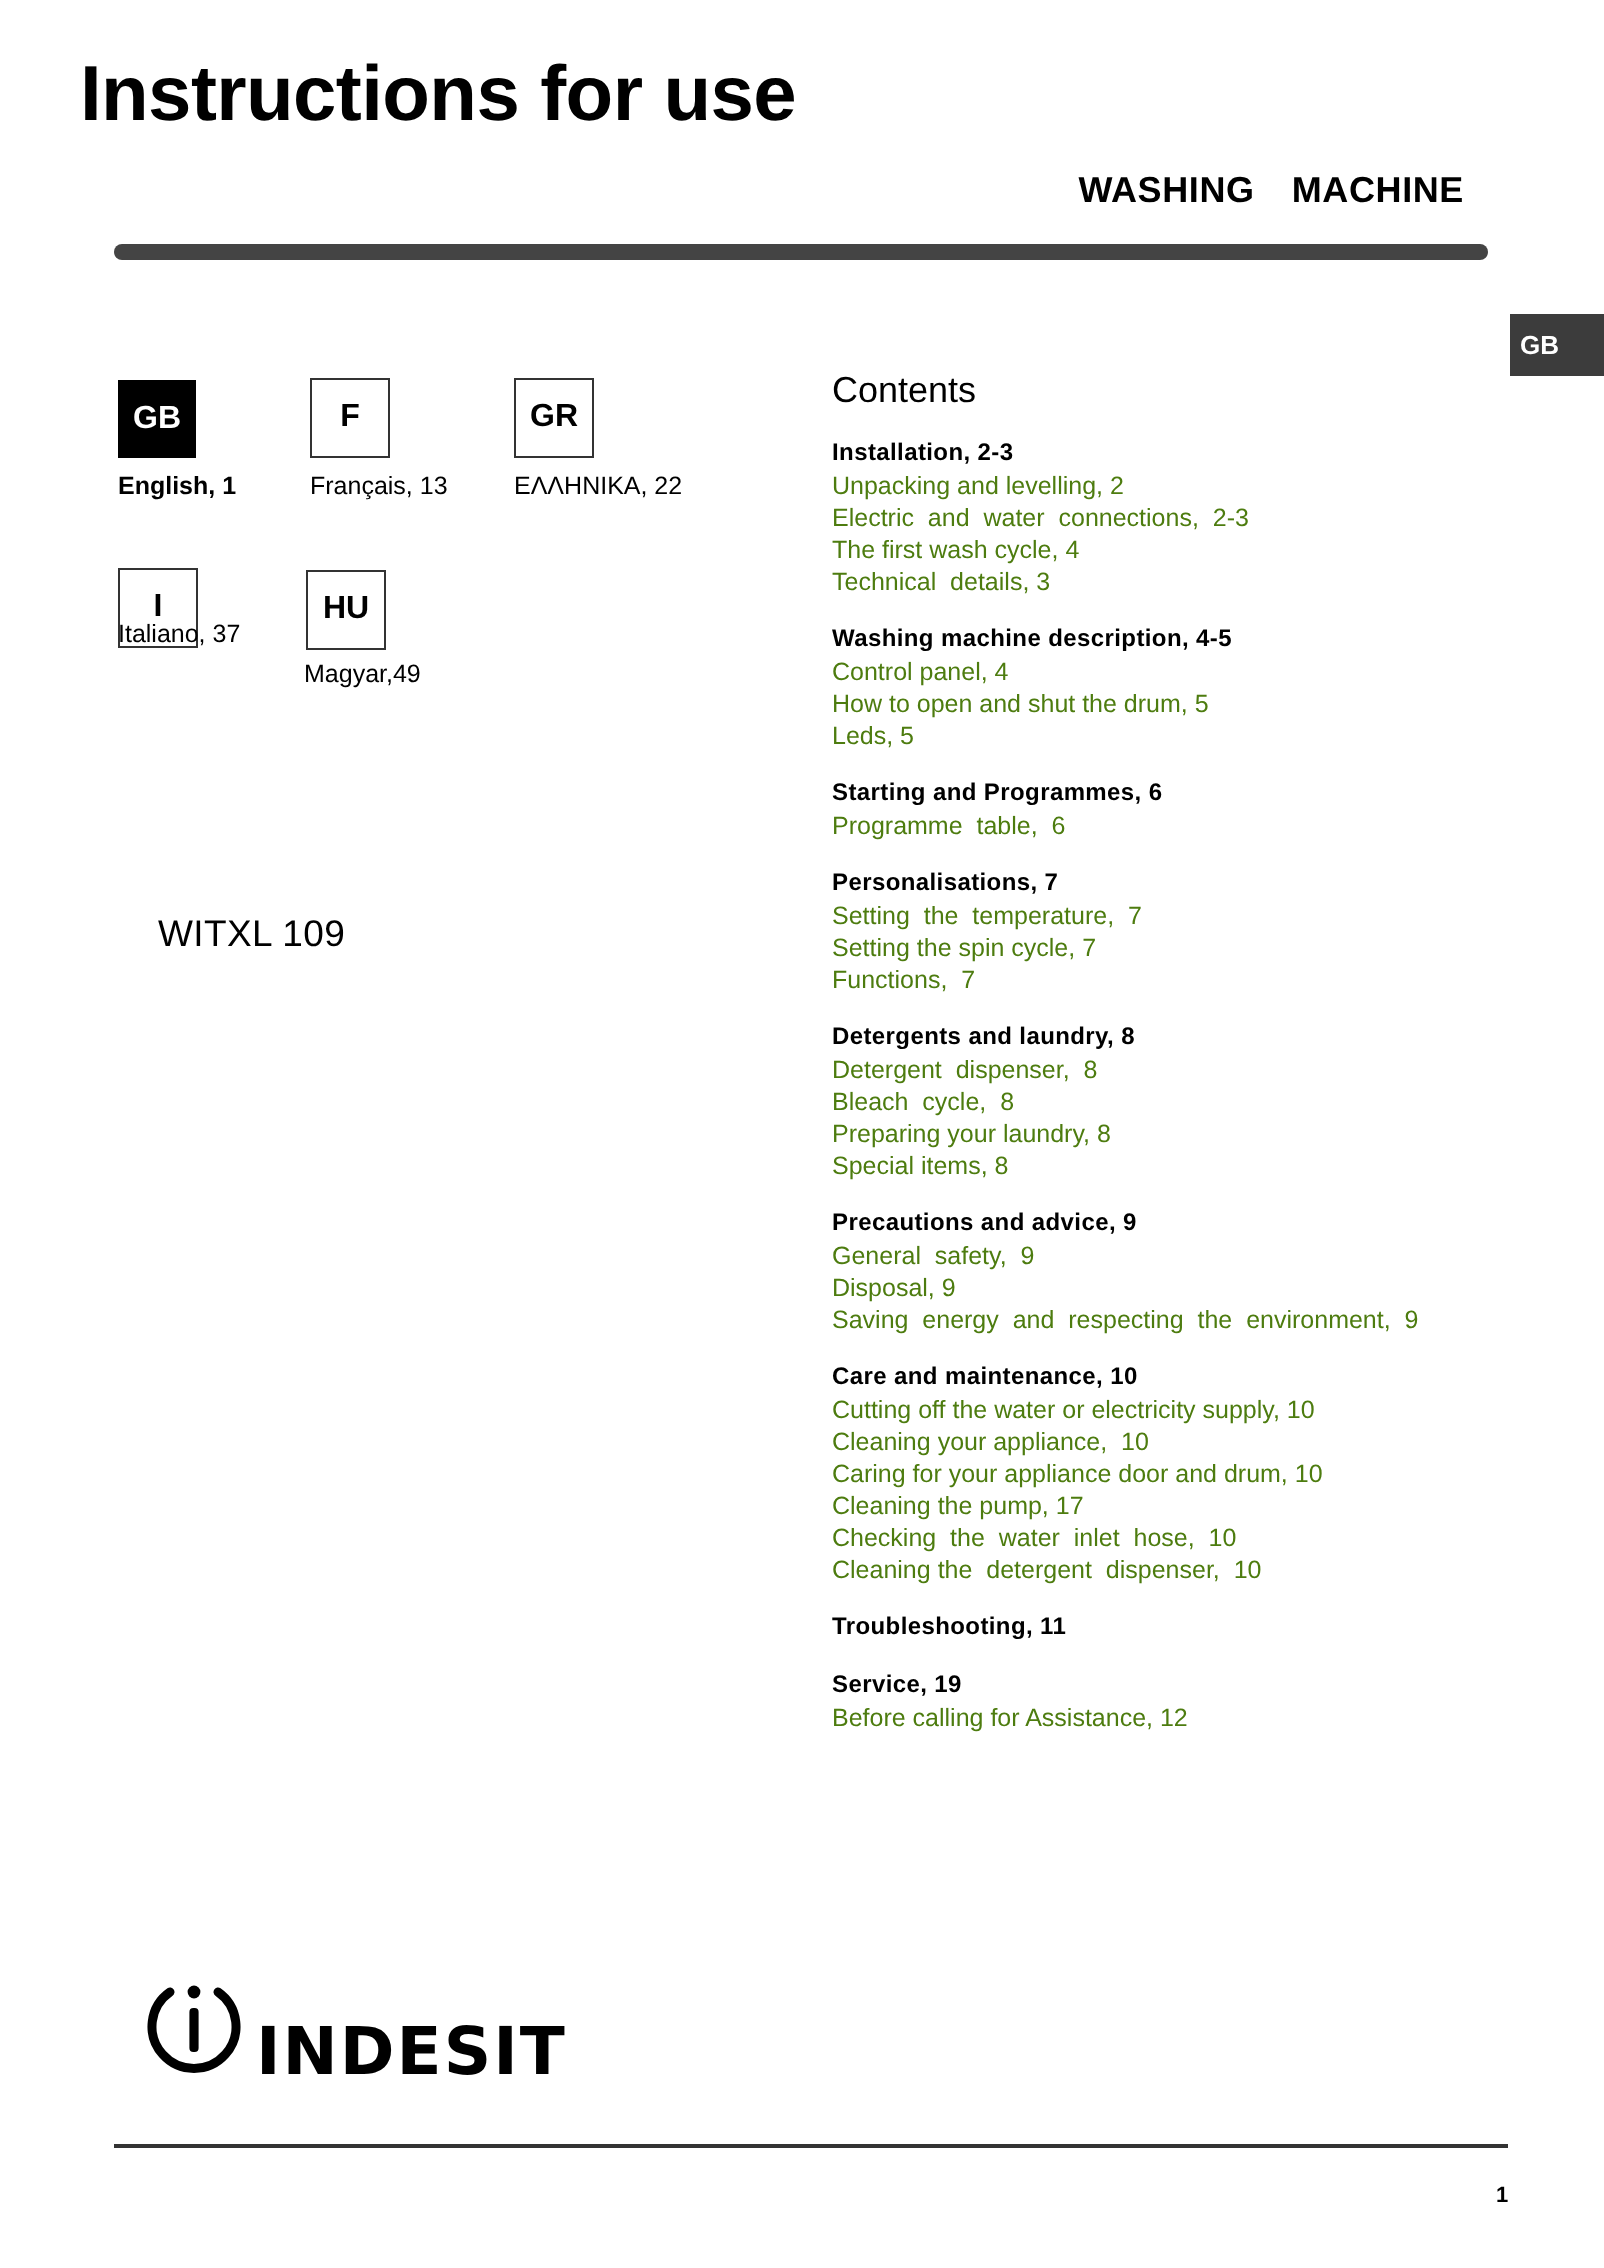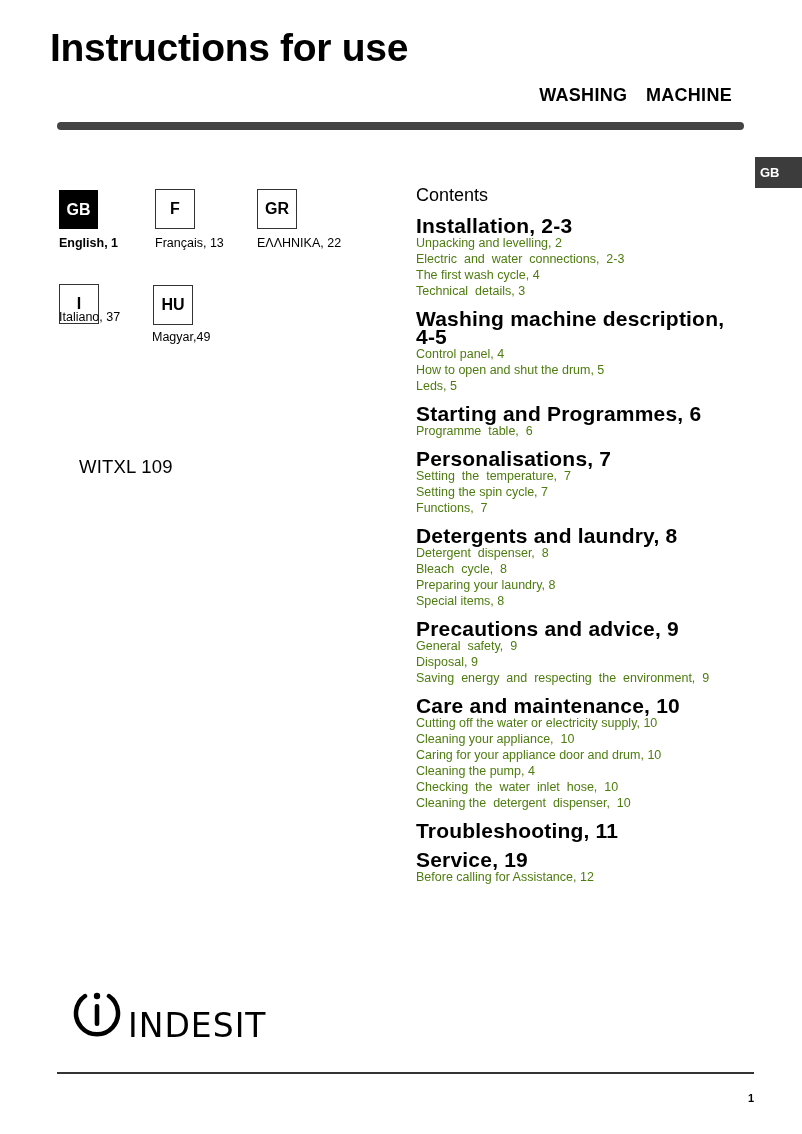--- a/index.html
+++ b/index.html
@@ -1,20 +1,20 @@
 <!DOCTYPE html>
 <html><head>
   <meta charset="utf-8">
   <style>
     * { margin: 0; padding: 0; box-sizing: border-box; }
     html, body { width: 802px; height: 1134px; background: #ffffff; overflow: hidden; }
     body { position: relative; font-family: "Liberation Sans", sans-serif; color: #000; }
 
     .title {
-      position: absolute; left: 50px; top: 26px;
+      position: absolute; left: 40px; top: 26px;
       font-size: 39px; font-weight: bold; letter-spacing: -0.3px;
       line-height: 44px;
     }
     .subtitle {
       position: absolute; right: 70px; top: 85px;
       font-size: 18px; font-weight: bold; letter-spacing: 0.3px; word-spacing: 4px;
     }
     .top-bar {
       position: absolute; left: 57px; top: 122px; width: 687px; height: 8px;
       background: #444444; border-radius: 4px;
@@ -35,28 +35,28 @@
     .lang-label.active { font-weight: bold; }
 
     .model {
       position: absolute; left: 79px; top: 456px;
       font-size: 18.5px; font-weight: normal; letter-spacing: 0.2px;
     }
 
     .contents { position: absolute; left: 416px; top: 184px; width: 330px; }
     .contents-title { font-size: 18px; font-weight: normal; line-height: 22px; margin-bottom: 11px; }
     .toc-section { margin-bottom: 11px; }
-    .toc-heading { font-size: 21px; font-weight: bold; line-height: 18px; letter-spacing: 0.2px; cursor: pointer; }
+    .toc-heading { font-size: 12px; font-weight: bold; line-height: 18px; letter-spacing: 0.2px; cursor: pointer; }
     .toc-item { font-size: 12.5px; line-height: 16px; color: #4d7c0f; cursor: pointer; white-space: nowrap; }
 
     .logo {
       position: absolute; left: 71px; top: 987px; display: flex; align-items: center;
     }
     .logo-word {
-      font-size: 33px; font-weight: normal; letter-spacing: 1px; margin-left: 5px;
+      font-size: 33px; font-weight: bold; letter-spacing: 1px; margin-left: 5px;
       font-family: "DejaVu Sans", sans-serif; line-height: 1; margin-top: 20px;
     }
 
     .bottom-rule {
       position: absolute; left: 57px; top: 1072px; width: 697px; height: 2px; background: #333;
     }
     .page-number {
       position: absolute; left: 748px; top: 1092px; font-size: 11px; font-weight: bold;
     }
   </style>
@@ -128,21 +128,21 @@
     <div class="toc-item" style="white-space:pre">General  safety,  9</div>
     <div class="toc-item" style="white-space:pre">Disposal, 9</div>
     <div class="toc-item" style="white-space:pre">Saving  energy  and  respecting  the  environment,  9</div>
   </div>
 
   <div class="toc-section">
     <div class="toc-heading">Care and maintenance, 10</div>
     <div class="toc-item" style="white-space:pre">Cutting off the water or electricity supply, 10</div>
     <div class="toc-item" style="white-space:pre">Cleaning your appliance,  10</div>
     <div class="toc-item" style="white-space:pre">Caring for your appliance door and drum, 10</div>
-    <div class="toc-item" style="white-space:pre">Cleaning the pump, 4</div>
+    <div class="toc-item" style="white-space:pre">Cleaning the pump, 17</div>
     <div class="toc-item" style="white-space:pre">Checking  the  water  inlet  hose,  10</div>
     <div class="toc-item" style="white-space:pre">Cleaning the  detergent  dispenser,  10</div>
   </div>
 
   <div class="toc-section">
     <div class="toc-heading">Troubleshooting, 11</div>
   </div>
 
   <div class="toc-section">
     <div class="toc-heading">Service, 19</div>

